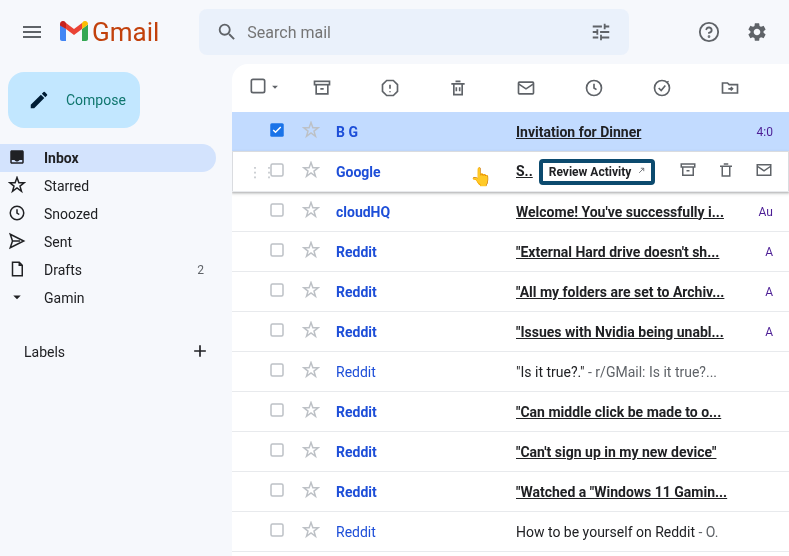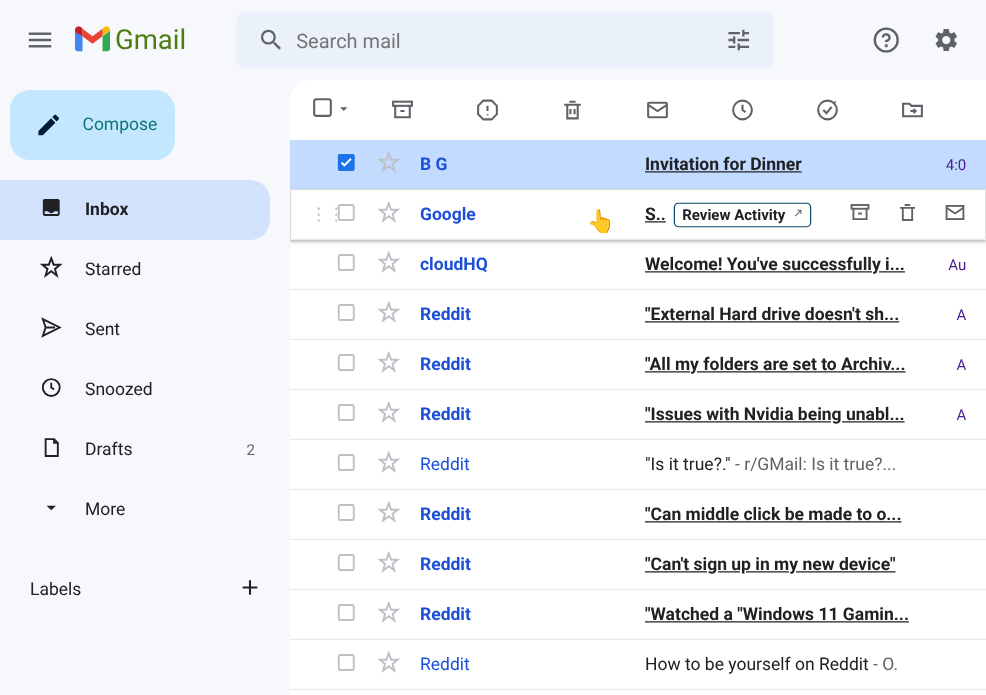--- a/index.html
+++ b/index.html
@@ -1,30 +1,30 @@
 <!DOCTYPE html>
 <html><head>
 <meta charset="utf-8">
 <style>
 * { margin: 0; padding: 0; box-sizing: border-box; font-family: 'Google Sans', Roboto, Arial, sans-serif; }
 body { background: #f6f8fc; overflow: hidden; width: 789px; height: 556px; }
 .header { display: flex; align-items: center; height: 64px; padding: 8px; }
 .menu-btn { width: 48px; height: 48px; display: flex; align-items: center; justify-content: center; cursor: pointer; border-radius: 50%; }
 .logo { display: flex; align-items: center; margin-left: 4px; margin-right: 40px; }
-.logo-text { font-size: 22px; margin-left: 4px; color: #4d7c0f; }
+.logo-text { font-size: 26px; margin-left: 4px; color: #c2410c; }
 .search-bar { flex: 1; max-width: 430px; height: 46px; background: #eaf1fb; border-radius: 8px; display: flex; align-items: center; padding: 0 8px; }
 .search-icon { width: 40px; display: flex; justify-content: center; }
 .search-input { flex: 1; border: none; background: transparent; outline: none; font-size: 16px; color: #5f6368; }
 .search-opts { width: 40px; display: flex; justify-content: center; }
 .header-right { display: flex; align-items: center; gap: 8px; margin-left: auto; padding-right: 4px; }
 .icon-btn { width: 40px; height: 40px; display: flex; align-items: center; justify-content: center; cursor: pointer; border-radius: 50%; color: #5f6368; }
 .main { display: flex; height: calc(100% - 64px); }
 .sidebar { width: 232px; padding: 8px 0; }
 .compose-btn { margin: 0 8px 16px 8px; width: 132px; height: 56px; border-radius: 16px; background: #c2e7ff; border: none; display: flex; align-items: center; padding: 0 20px; cursor: pointer; font-size: 14px; color: #0f766e; gap: 16px; }
-.nav-item { height: 48px; display: flex; align-items: center; padding: 0 12px 0 32px; border-radius: 0 16px 16px 0; margin-right: 16px; cursor: pointer; font-size: 14px; color: #202124; gap: 18px; }
+.nav-item { height: 28px; display: flex; align-items: center; padding: 0 12px 0 8px; border-radius: 0 16px 16px 0; margin-right: 16px; cursor: pointer; font-size: 14px; color: #202124; gap: 18px; }
 .nav-item.active { background: #d3e3fd; font-weight: 700; }
 .nav-item .count { margin-left: auto; font-size: 12px; color: #5f6368; }
 .labels-hdr { display: flex; align-items: center; justify-content: space-between; padding: 0 22px 0 24px; height: 32px; margin-top: 24px; font-size: 14px; color: #202124; gap: 20px; }
 .content { flex: 1; background: #fff; border-radius: 16px 0 0 0; overflow: hidden; }
 .toolbar { height: 48px; display: flex; align-items: center; padding: 0 16px; }
 .select-all { display: flex; align-items: center; margin-right: 20px; }
 .tb-icons { display: flex; gap: 28px; }
 .email-list { }
 .email-row { height: 40px; display: flex; align-items: center; padding: 0 16px; border-bottom: 1px solid #e8eaed; font-size: 14px; cursor: pointer; }
 .email-row.selected { background: #c2dbff; }
@@ -32,21 +32,21 @@
 .drag-handle { width: 20px; color: #bdc1c6; visibility: hidden; }
 .email-row.hovered .drag-handle { visibility: visible; }
 .row-check { width: 20px; margin-right: 14px; }
 .row-star { width: 20px; margin-right: 14px; }
 .row-sender { width: 180px; font-weight: 400; color: #1d4ed8; white-space: nowrap; overflow: hidden; }
 .row-sender.bold { font-weight: 700; }
 .row-subject { flex: 1; color: #202124; white-space: nowrap; overflow: hidden; text-overflow: ellipsis; }
 .row-subject.bold { font-weight: 700; text-decoration: underline; }
 .preview { color: #5f6368; font-weight: 400; }
 .row-time { font-size: 12px; color: #4c1d95; margin-left: 12px; }
-.chip { border: 1px solid #0c4a6e; border-radius: 4px; padding: 2px 6px; font-size: 12px; margin-left: 6px; display: inline-flex; align-items: center; gap: 4px; }
+.chip { border: 4px solid #0c4a6e; border-radius: 4px; padding: 2px 6px; font-size: 12px; margin-left: 6px; display: inline-flex; align-items: center; gap: 4px; }
 .hover-actions { display: flex; gap: 20px; margin-left: 12px; }
 .cursor { position: absolute; top: 166px; left: 470px; font-size: 18px; z-index: 10; }
 svg { flex-shrink: 0; }
 </style>
 </head>
 <body>
 
 <div class="header">
   <div class="menu-btn">
     <svg width="24" height="24" viewBox="0 0 24 24" fill="#5f6368">
@@ -108,43 +108,43 @@
           <span>Inbox</span>
         </div>
         <div class="nav-item">
           <span><svg width="18" height="18" viewBox="0 0 24 24" fill="none" stroke="#202124" stroke-width="2">
               <path d="M12 2l2.5 7h7l-5.5 4.5 2 7L12 16l-6 4.5 2-7L2.5 9h7L12 2z"></path>
             </svg></span>
           <span>Starred</span>
         </div>
         <div class="nav-item">
           <span><svg width="18" height="18" viewBox="0 0 24 24" fill="none" stroke="#202124" stroke-width="2">
-              <path d="M3 3l18 9-18 9 3-9-3-9zM6 12h10"></path>
-            </svg></span>
-          <span>Sent</span>
-        </div>
-        <div class="nav-item">
-          <span><svg width="18" height="18" viewBox="0 0 24 24" fill="none" stroke="#202124" stroke-width="2">
               <circle cx="12" cy="12" r="9"></circle>
               <path d="M12 7v5l3 2"></path>
             </svg></span>
           <span>Snoozed</span>
         </div>
         <div class="nav-item">
           <span><svg width="18" height="18" viewBox="0 0 24 24" fill="none" stroke="#202124" stroke-width="2">
+              <path d="M3 3l18 9-18 9 3-9-3-9zM6 12h10"></path>
+            </svg></span>
+          <span>Sent</span>
+        </div>
+        <div class="nav-item">
+          <span><svg width="18" height="18" viewBox="0 0 24 24" fill="none" stroke="#202124" stroke-width="2">
               <path d="M6 3h9l4 4v14H6V3zM15 3v4h4"></path>
             </svg></span>
           <span>Drafts</span>
           <span class="count">2</span>
         </div>
         <div class="nav-item">
           <span><svg width="18" height="18" viewBox="0 0 24 24" fill="#202124">
               <path d="M7 10l5 5 5-5z"></path>
             </svg></span>
-          <span>More</span>
+          <span>Gamin</span>
         </div>
       </div>
     <div class="labels-hdr">
       <span>Labels</span>
       <span>
         <svg width="20" height="20" viewBox="0 0 24 24" fill="#202124">
             <path d="M19 13h-6v6h-2v-6H5v-2h6V5h2v6h6v2z"></path>
           </svg>
       </span>
     </div>

